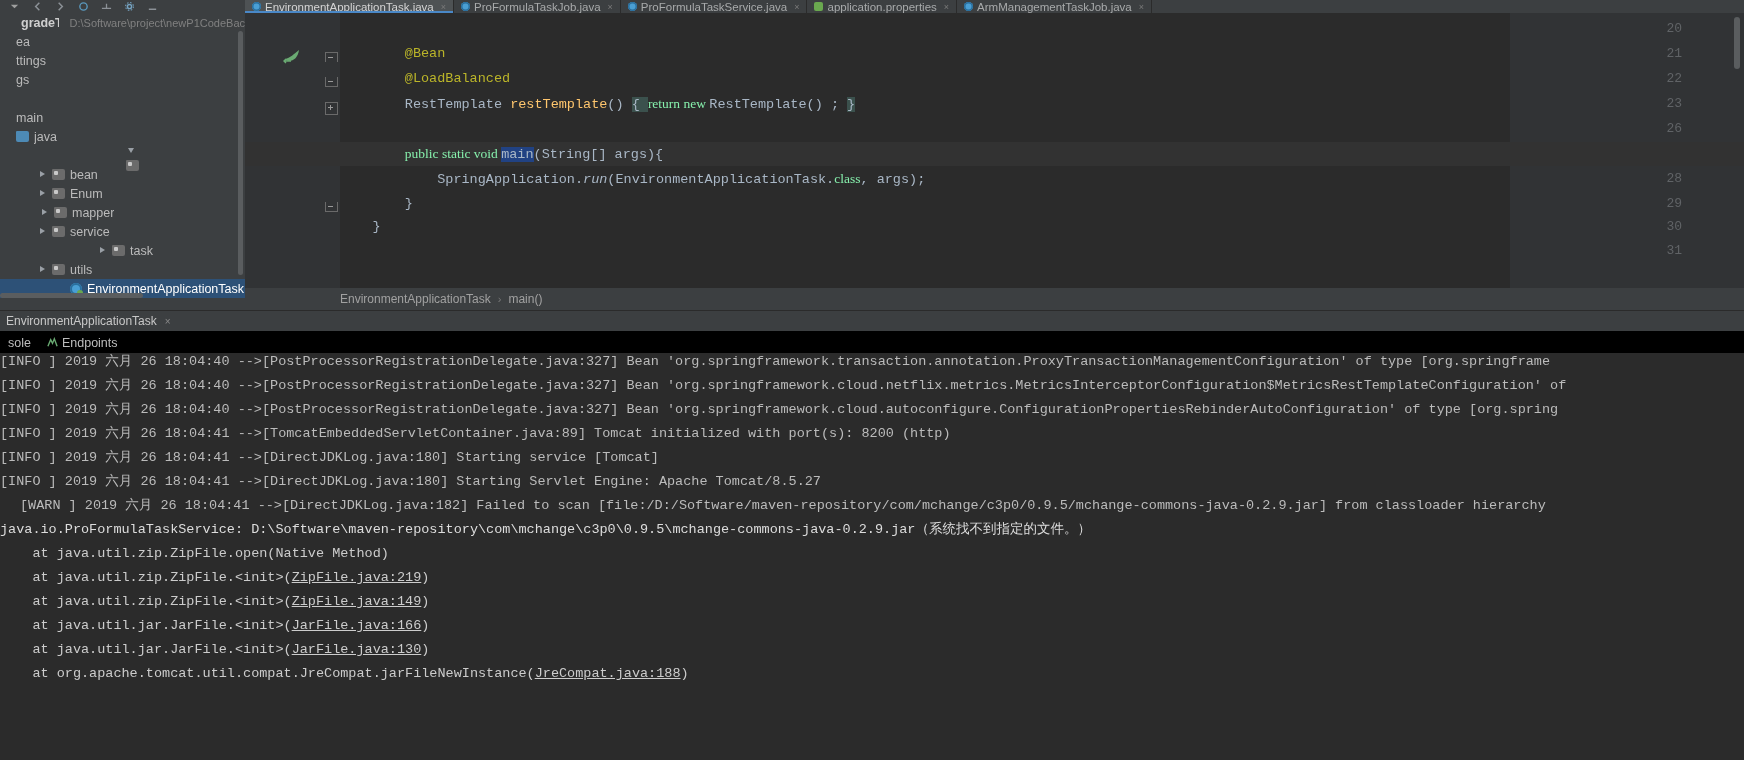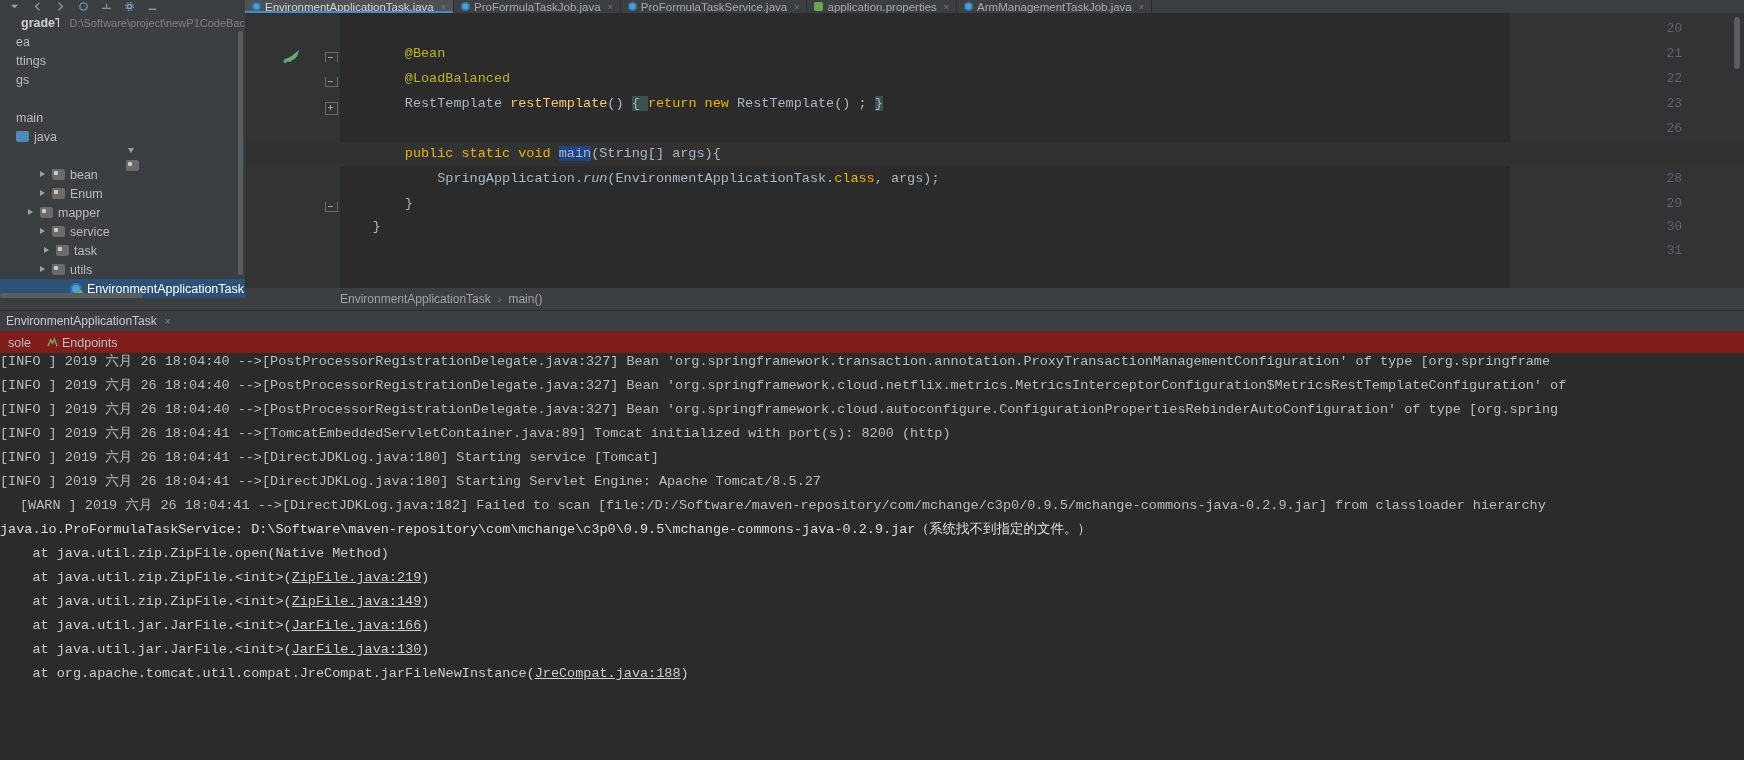--- a/index.html
+++ b/index.html
@@ -74,21 +74,21 @@
   .fold.half{border-bottom:none;height:9px;}
   .fold.hb{border-top:none;height:9px;}
   .code{
     position:absolute;left:95px;top:0;right:0;bottom:0;
     font-family:"Liberation Mono",monospace;font-size:13.5px;
     color:#a9b7c6;white-space:pre;
   }
   .cline{position:absolute;left:0;height:24px;line-height:24px;}
   .cline.cur{background:#323232;left:-95px;right:-20px;padding-left:95px;box-sizing:border-box;}
   .ann{color:#bbb529;}
-  .kw{color:#eab308;}
+  .kw{color:#86efac;font-family:Liberation Serif, serif;}
   .ident{color:#a9b7c6;}
   .mtd{color:#ffc66d;}
   .sel{background:#214283;color:#a9b7c6;}
   .brc{background:#3b514d;}
   .italic{font-style:italic;}
   .runarrow{position:absolute;left:42px;width:0;height:0;border-left:11px solid #4caf50;border-top:7px solid transparent;border-bottom:7px solid transparent;}
   .beanico{position:absolute;left:38px;width:18px;height:16px;}
   .edscroll{position:absolute;right:4px;top:4px;width:6px;height:52px;background:#5a5d5f;border-radius:3px;}
   .edright{position:absolute;right:0;top:0;width:234px;height:275px;background:#313335;border-left:1px solid #2b2b2b;}
 
@@ -104,21 +104,21 @@
   .runtabs{
     position:absolute;left:0;top:310px;width:1744px;height:20px;
     background:#3c3f41;border-top:1px solid #2b2b2b;
     display:flex;align-items:center;overflow:hidden;
   }
   .rtab{display:flex;align-items:center;gap:4px;height:20px;padding:0 6px;font-size:12px;color:#c8c8c8;white-space:nowrap;}
   .rtab .tclose{color:#8a8a8a;font-size:10px;margin-left:4px;}
 
   .runtabs2{
     position:absolute;left:0;top:331px;width:1744px;height:22px;
-    background:#7f1d1d;display:flex;align-items:flex-end;overflow:hidden;
+    background:#000000;display:flex;align-items:flex-end;overflow:hidden;
   }
   .r2{display:flex;align-items:center;gap:4px;height:21px;padding:0 8px;font-size:12.5px;color:#bdbdbd;white-space:nowrap;}
   .endpoint-ic{width:11px;height:11px;position:relative;}
 
   
   .console{
     position:absolute;left:0;top:353px;width:1744px;height:407px;
     background:#2b2b2b;overflow:hidden;
     font-family:"Liberation Mono",monospace;font-size:13.5px;
   }
@@ -227,31 +227,31 @@
         <div class="prow" style="padding-left: 38px;">
           <span class="arrow r"></span>
           <span class="fldr pkg"></span>
           <span class="pname">bean</span>
         </div>
         <div class="prow" style="padding-left: 38px;">
           <span class="arrow r"></span>
           <span class="fldr pkg"></span>
           <span class="pname">Enum</span>
         </div>
-        <div class="prow" style="padding-left: 26px;">
+        <div class="prow" style="padding-left: 40px;">
           <span class="arrow r"></span>
           <span class="fldr pkg"></span>
           <span class="pname">mapper</span>
         </div>
         <div class="prow" style="padding-left: 38px;">
           <span class="arrow r"></span>
           <span class="fldr pkg"></span>
           <span class="pname">service</span>
         </div>
-        <div class="prow" style="padding-left: 42px;">
+        <div class="prow" style="padding-left: 54px; margin-left: 44px;">
           <span class="arrow r"></span>
           <span class="fldr pkg"></span>
           <span class="pname">task</span>
         </div>
         <div class="prow" style="padding-left: 38px;">
           <span class="arrow r"></span>
           <span class="fldr pkg"></span>
           <span class="pname">utils</span>
         </div>
         <div class="prow sel" style="padding-left: 56px;">

